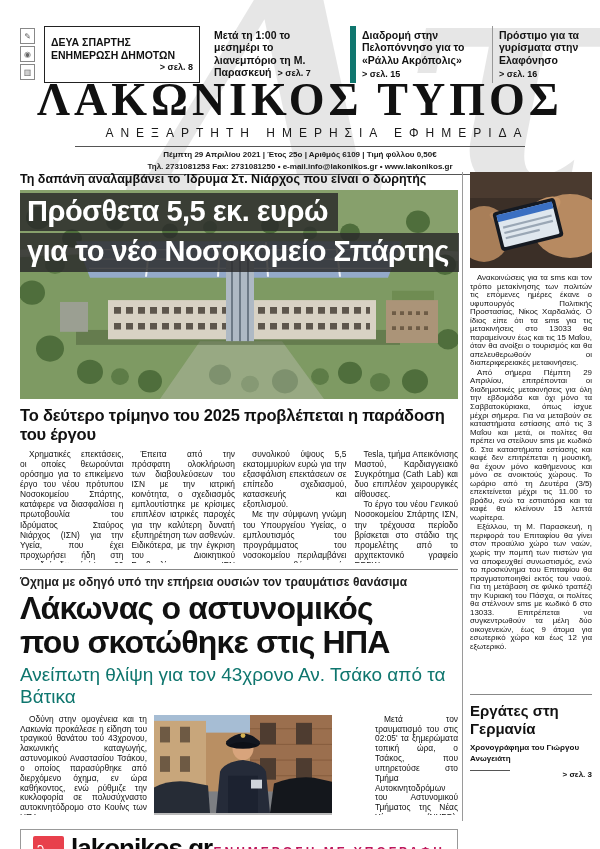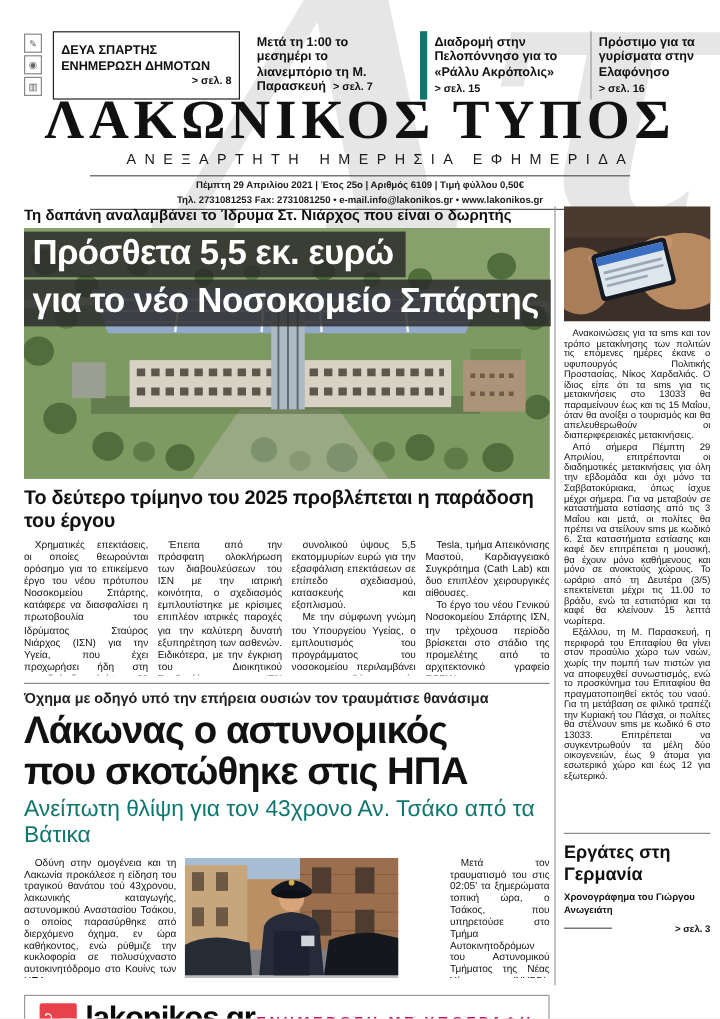--- a/index.html
+++ b/index.html
@@ -64,21 +64,21 @@
   .vrule{position:absolute;top:172px;bottom:28px;left:462px;width:1px;background:#9a9a9a;z-index:1;}
   .sidebar{position:absolute;top:172px;left:470px;width:122px;z-index:1;}
   .sb-headline{font-size:14.5px;font-weight:bold;line-height:1.25;margin-bottom:6px;}
   .sb-photo{position:relative;width:122px;height:96px;margin-bottom:6px;}
   .sb-photo svg{position:absolute;inset:0;width:100%;height:100%;display:block;}
   .sb-body{font-size:7.9px;line-height:1.08;text-align:justify;height:412px;overflow:hidden;}
   .sb-body p{text-indent:7px;margin-bottom:1px;}
   .sb-div{border-top:1px solid #888;margin:8px 0 7px;}
   .sb-teaser-head{font-size:15px;font-weight:bold;line-height:1.2;}
   .sb-byline{font-size:8px;font-weight:bold;line-height:1.35;margin-top:5px;}
-  .sb-pageline{display:flex;align-items:center;margin-top:5px;gap:48px;}
+  .sb-pageline{display:flex;align-items:flex-start;margin-top:5px;gap:48px;}
   .sb-pageline .line{flex:1;border-bottom:1px solid #555;margin-bottom:2px;}
   .sb-page{font-size:8px;font-weight:bold;margin-left:4px;}
 </style>
 </head>
 <body>
 
 <div class="page">
 
   <div class="watermark">Λτ</div>
 

